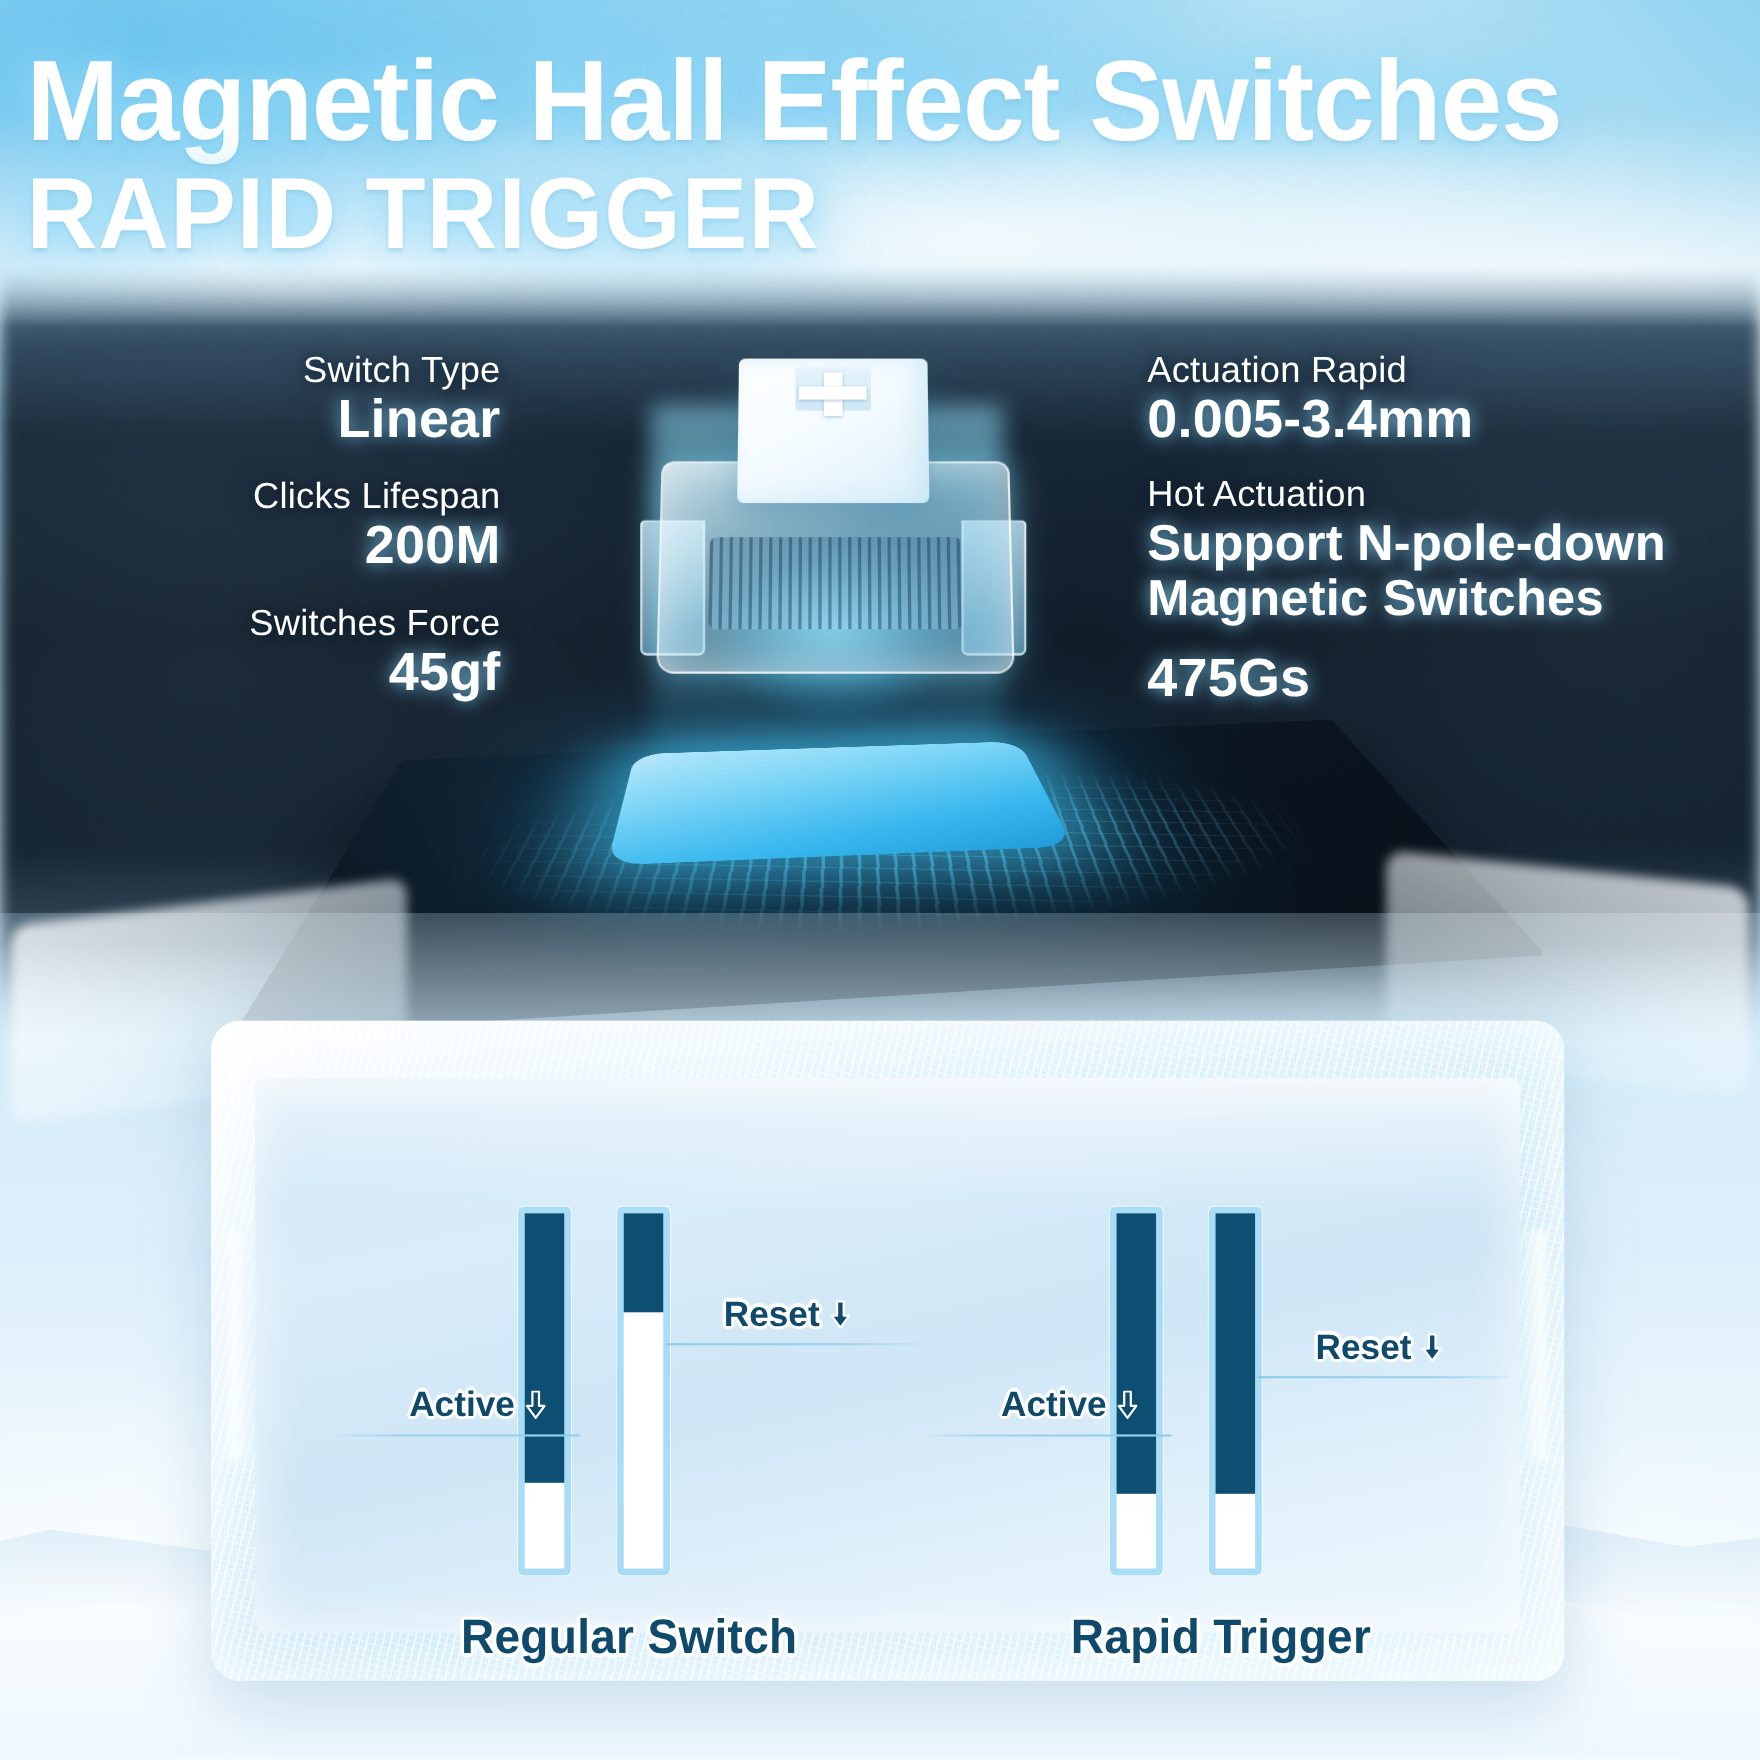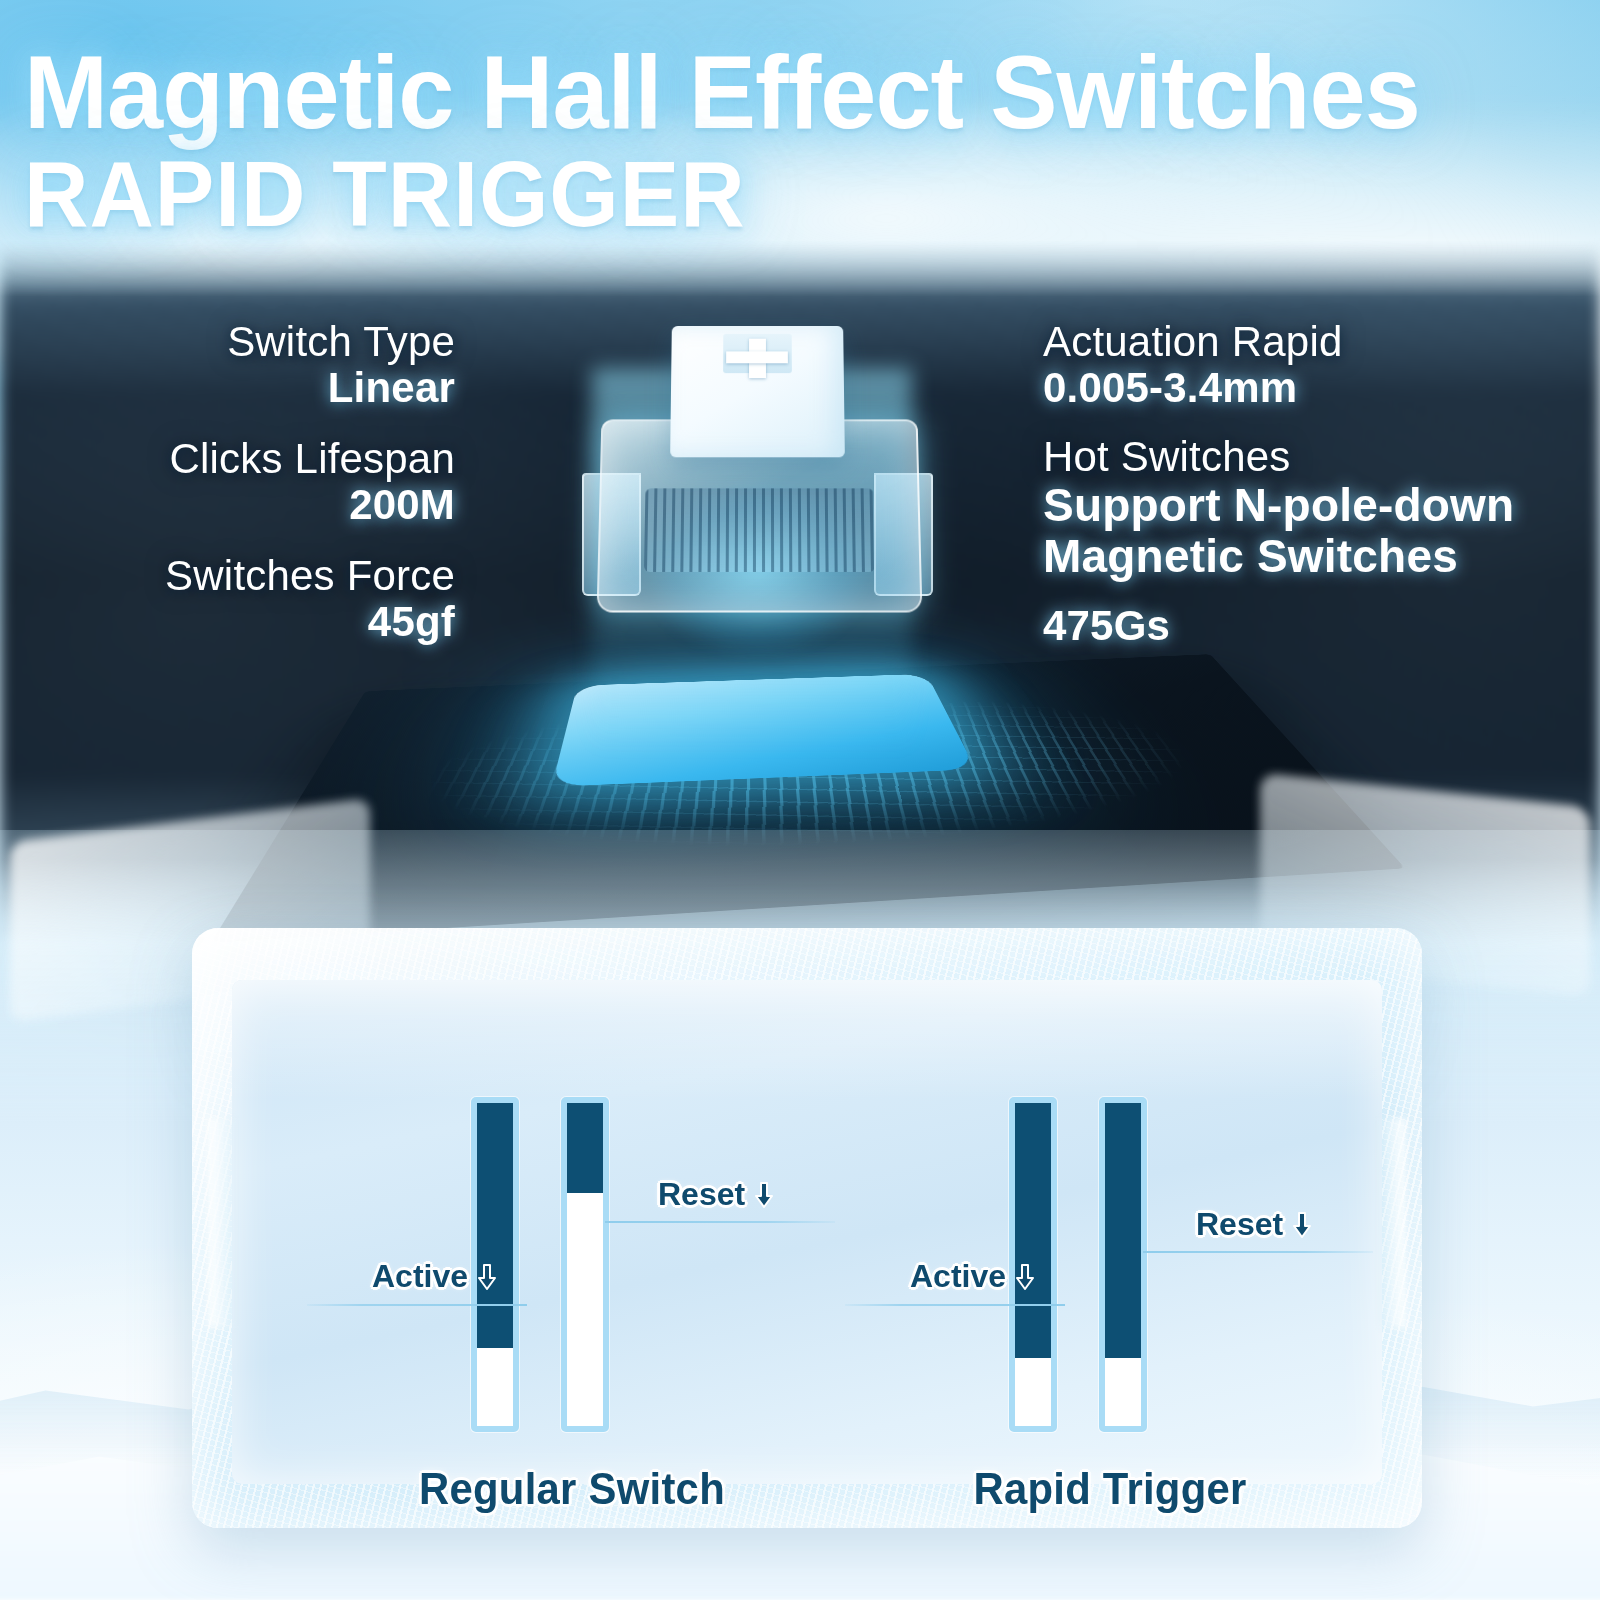--- a/index.html
+++ b/index.html
@@ -113,25 +113,25 @@
   .sw-cross-well{
     position:absolute;left:30%;top:6%;width:40%;height:30%;
     background:linear-gradient(180deg,#e6f4fb,#cfe8f5);border-radius:3px;
   }
 
   
   .spec-col{position:absolute;color:#fff;}
   .spec-col.left{left:0;top:318px;width:455px;text-align:right;}
   .spec-col.right{left:1043px;top:318px;width:540px;text-align:left;}
   .spec-label{
-    font-size:42px;font-weight:400;line-height:1.12;letter-spacing:.2px;
+    font-size:33px;font-weight:400;line-height:1.12;letter-spacing:.2px;
     color:#ffffff;text-shadow:0 2px 10px rgba(10,35,55,.85),0 0 22px rgba(10,30,50,.55);
   }
   .spec-value{
-    font-size:42px;font-weight:700;line-height:1.1;letter-spacing:.2px;
+    font-size:49px;font-weight:700;line-height:1.1;letter-spacing:.2px;
     color:#ffffff;text-shadow:0 0 16px rgba(150,225,255,.85),0 2px 12px rgba(10,40,65,.8);
   }
   .spec-item{margin-bottom:24px;}
   .spec-item.gap-a{margin-bottom:22px;}
   .spec-value.big{font-size:46px;}
 
   
   .title-block{position:absolute;left:0;top:40px;width:1600px;text-align:left;}
   .title-l1{
     font-size:104px;font-weight:700;color:#fff;letter-spacing:-1px;
@@ -309,21 +309,21 @@
       <div class="spec-value">45gf</div>
     </div>
   </div>
 
   <div class="spec-col right">
     <div class="spec-item gap-a">
       <div class="spec-label">Actuation Rapid</div>
       <div class="spec-value">0.005-3.4mm</div>
     </div>
     <div class="spec-item gap-a">
-      <div class="spec-label">Hot Switches</div>
+      <div class="spec-label">Hot Actuation</div>
       <div class="spec-value big">Support N-pole-down Magnetic Switches</div>
     </div>
     <div class="spec-item">
       <div class="spec-value">475Gs</div>
     </div>
   </div>
 
   <div class="snow"></div>
   <div class="frost-left"></div>
   <div class="frost-right"></div>

